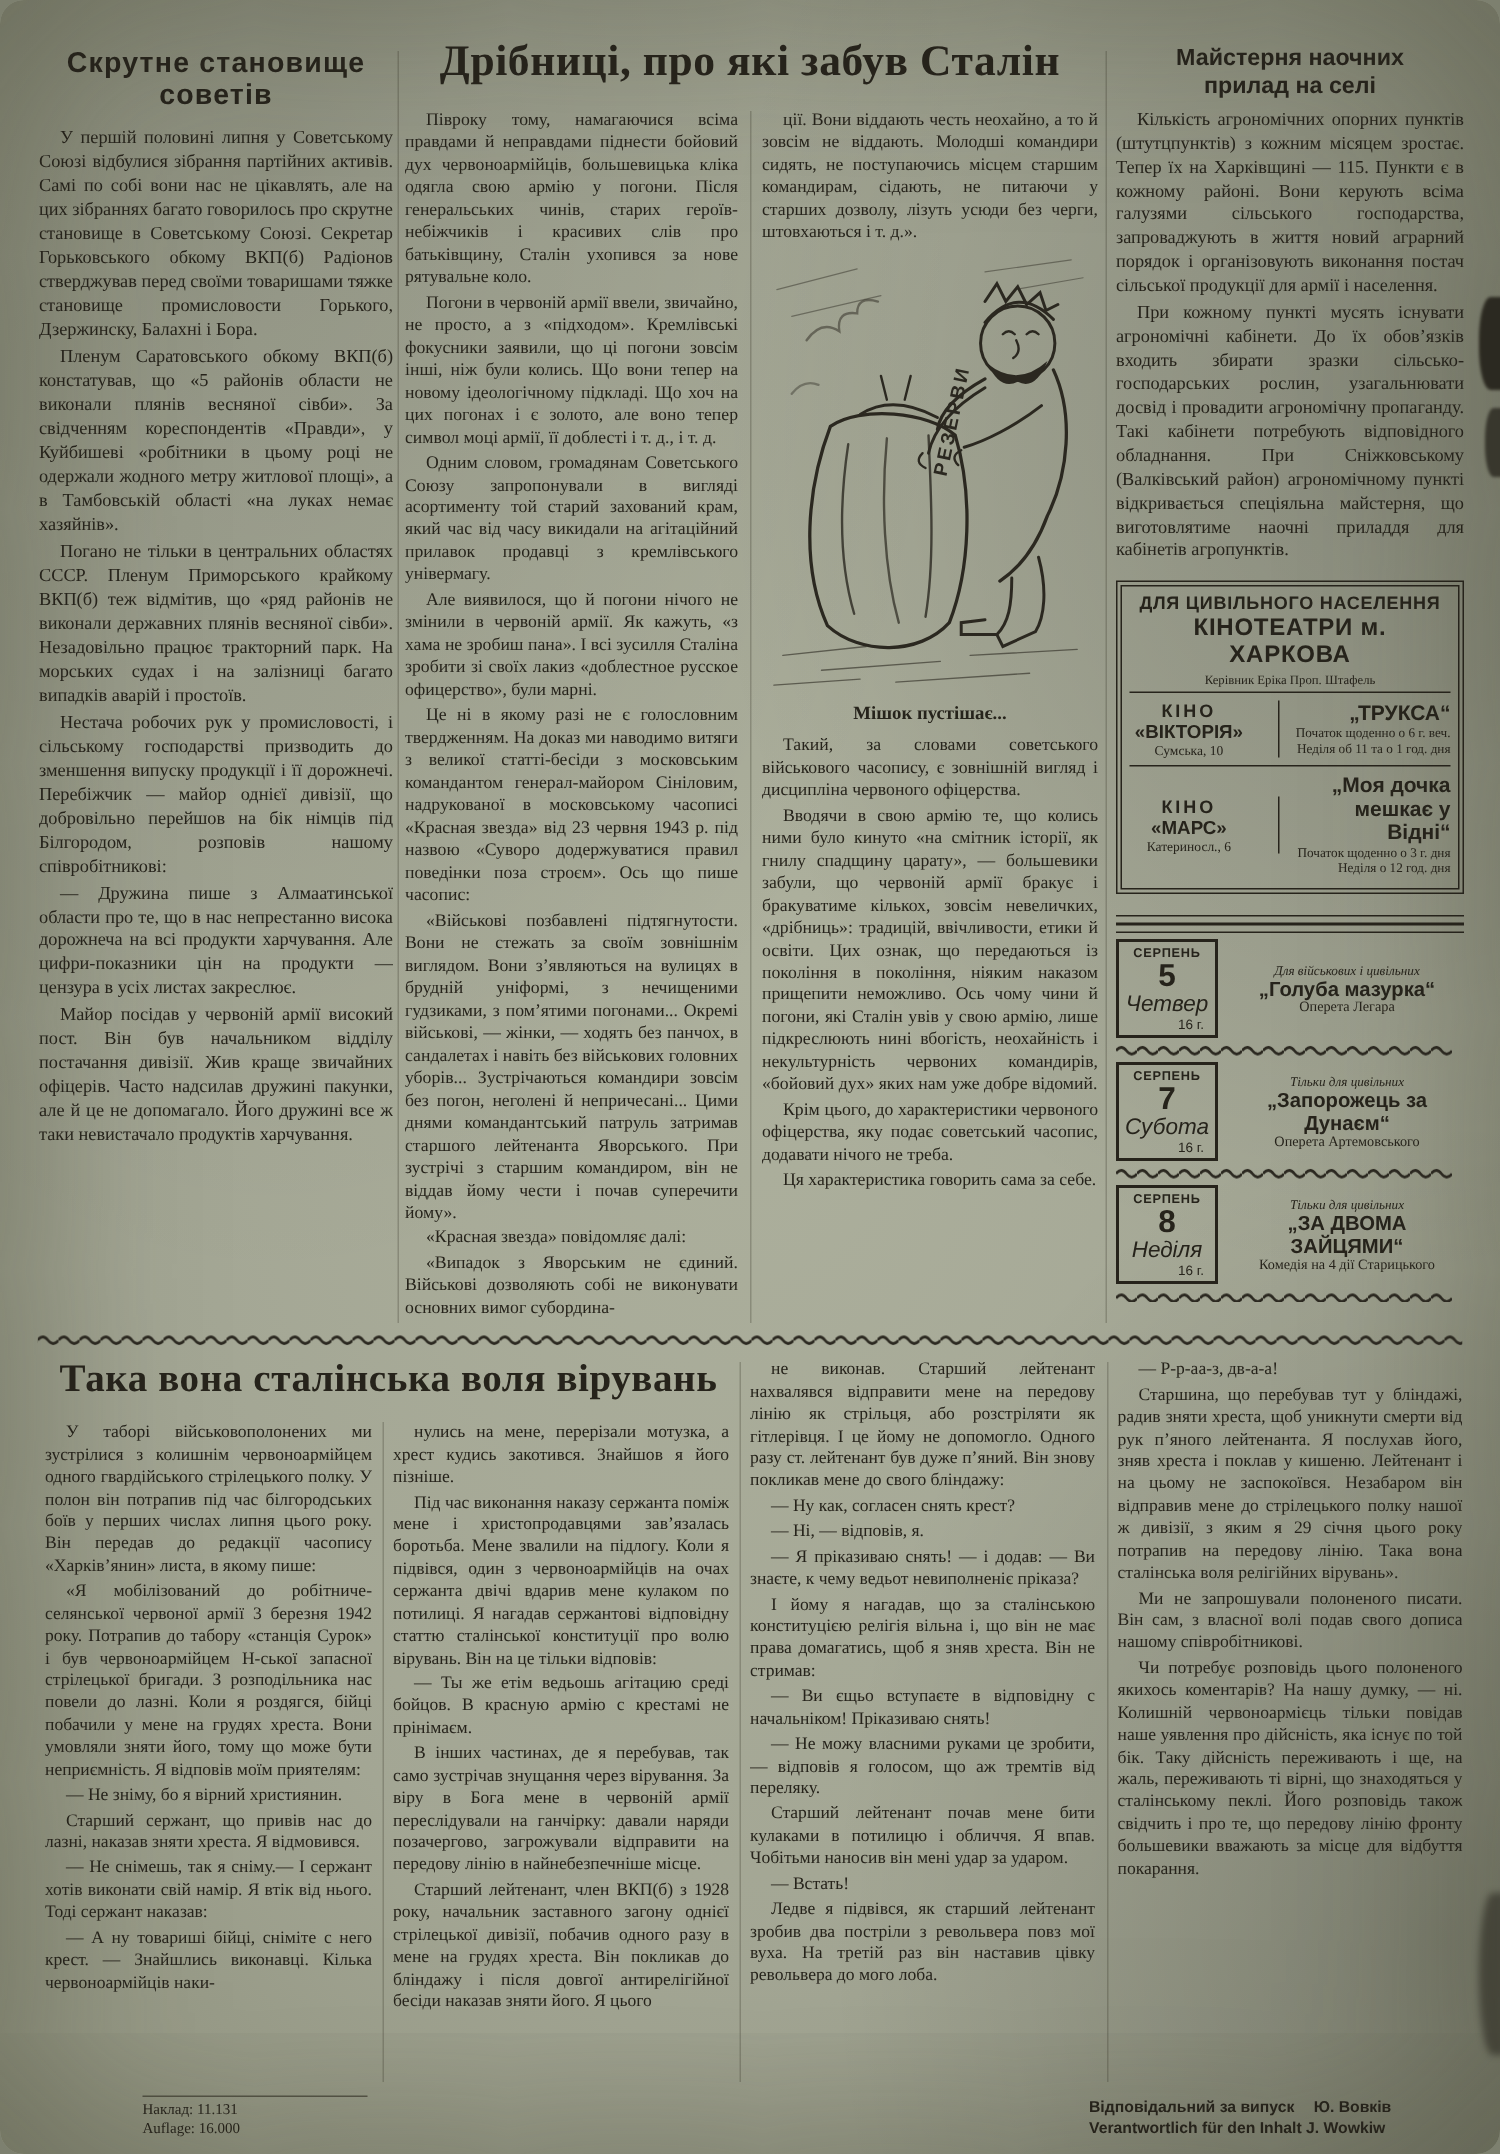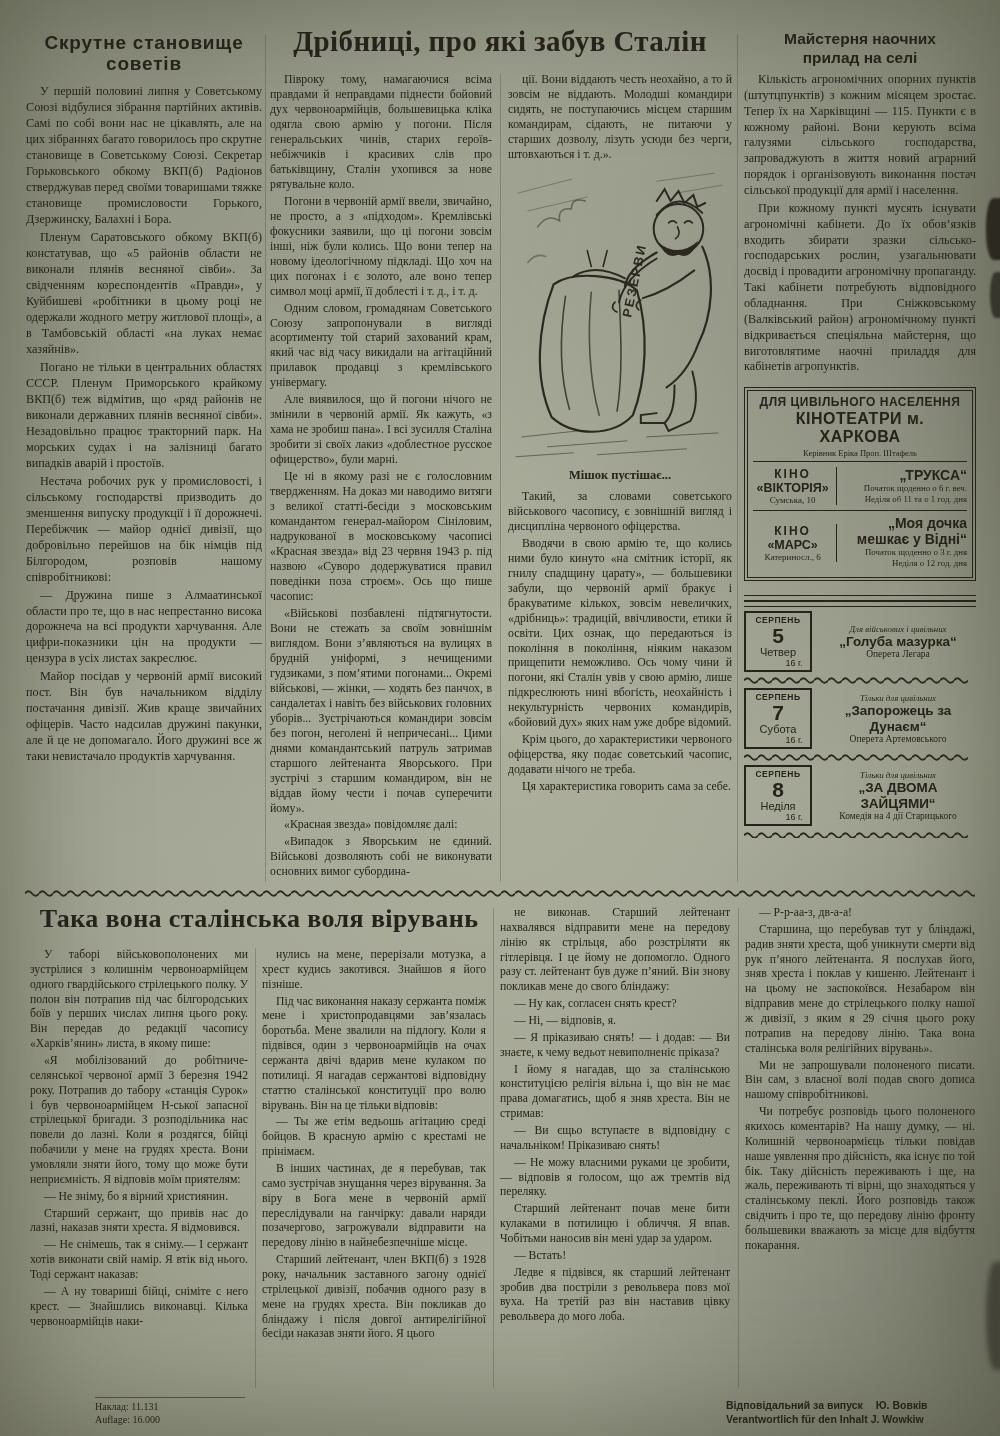--- a/index.html
+++ b/index.html
@@ -7,20 +7,21 @@
   .page{
     position:relative;width:1000px;height:1436px;margin:0 auto;overflow:hidden;
     background:
       radial-gradient(ellipse at 18% 8%, rgba(0,0,0,.10), transparent 40%),
       radial-gradient(ellipse at 92% 20%, rgba(0,0,0,.16), transparent 35%),
       radial-gradient(ellipse at 96% 90%, rgba(0,0,0,.18), transparent 30%),
       radial-gradient(ellipse at 50% 45%, #adb09d, var(--paper) 60%, #8f927e 100%);
     box-shadow: inset 0 0 130px rgba(55,55,40,.5);
     color:var(--ink);
     font-family:"Liberation Serif",serif;
+    border-radius:16px;
   }
   .col{position:absolute;overflow:hidden;text-align:justify;}
   .para{margin:0 0 2px 0;text-indent:14px;}
   .col-left .para{font-size:12.2px;line-height:1.31;}
   .col-mid .para{font-size:11.8px;line-height:1.27;}
   .col-right-art .para{font-size:12.2px;line-height:1.3;}
   .col-bot .para{font-size:11.7px;line-height:1.27;}
   .head-left{position:absolute;left:26px;top:32px;width:236px;text-align:center;
     font-family:"Liberation Sans",sans-serif;font-weight:700;font-size:19px;line-height:1.12;letter-spacing:.8px;}
   .head-mid{position:absolute;left:268px;top:26px;width:464px;text-align:center;
@@ -34,42 +35,42 @@
   .cartoon{display:block;width:100%;height:300px;}
   .cartoon-caption{text-align:center;font-weight:700;font-size:12.5px;margin:2px 0 6px 0;}
   
   .cinema-box{margin-top:12px;border:4px double var(--ink);padding:4px 5px 5px 5px;
     font-family:"Liberation Sans",sans-serif;}
   .cin-h1{text-align:center;font-weight:700;font-size:12px;letter-spacing:.5px;}
   .cin-h2{text-align:center;font-weight:700;font-size:16px;letter-spacing:.5px;margin-top:1px;}
   .cin-h3{text-align:center;font-size:8.5px;margin:2px 0 3px 0;font-family:"Liberation Serif",serif;}
   .cin-rule{border-top:1.5px solid var(--ink);margin:2px 0;}
   .cinema-row{display:flex;align-items:center;padding:3px 0;}
-  .cin-left{width:37%;text-align:center;border-right:1.5px solid var(--ink);padding-right:4px;}
+  .cin-left{width:37%;text-align:center;border-right:1.5px solid var(--ink);padding-right:20px;}
   .cin-kino{font-weight:700;font-size:12px;letter-spacing:2px;}
   .cin-name{font-weight:700;font-size:12.5px;}
   .cin-addr{font-size:9px;font-family:"Liberation Serif",serif;}
   .cin-right{flex:1;text-align:right;padding-left:4px;}
   .cin-title{font-weight:700;font-size:14px;line-height:1.1;}
   .cin-time{font-size:8.8px;font-family:"Liberation Serif",serif;line-height:1.25;}
   
   .theater{margin-top:14px;font-family:"Liberation Sans",sans-serif;}
   .dbl-rule{height:4px;border-top:1.5px solid var(--ink);border-bottom:1.5px solid var(--ink);}
   .th-head{display:flex;justify-content:space-between;align-items:flex-start;padding:4px 2px 3px 2px;}
   .th-name1{font-weight:700;font-size:14px;letter-spacing:3px;}
   .th-imeny{font-size:10px;font-style:italic;font-family:"Liberation Serif",serif;margin-right:4px;}
   .th-name2{font-weight:700;font-size:15px;letter-spacing:1px;}
   .th-addr{font-size:8.5px;font-style:italic;font-family:"Liberation Serif",serif;margin-top:1px;}
   .th-dir1{font-size:9.5px;letter-spacing:2px;text-align:right;}
   .th-dir2{font-size:11px;font-weight:700;text-align:right;}
   .show-row{display:flex;align-items:center;padding:4px 0;}
   .show-date{width:64px;border:2px solid var(--ink);text-align:center;padding:2px 0;margin-right:8px;}
   .show-month{font-weight:700;font-size:8.5px;letter-spacing:.5px;}
   .show-day{font-weight:700;font-size:21px;line-height:1;}
-  .show-wd{font-size:11px;}
+  .show-wd{font-size:15px;font-style:italic;}
   .show-time{font-size:9px;padding-left:32px;}
   .show-info{flex:1;text-align:center;}
   .show-aud{font-size:8.8px;font-style:italic;font-family:"Liberation Serif",serif;}
   .show-title{font-weight:700;font-size:13.5px;line-height:1.15;}
   .show-sub{font-size:9.5px;font-family:"Liberation Serif",serif;}
   .wave{display:block;}
   .wave-stack .wave{margin:1px 0;}
   
   .footer-left{position:absolute;left:95px;top:1397px;width:150px;font-size:10px;line-height:1.3;
     border-top:1px solid rgba(42,38,28,.6);padding-top:2px;}

